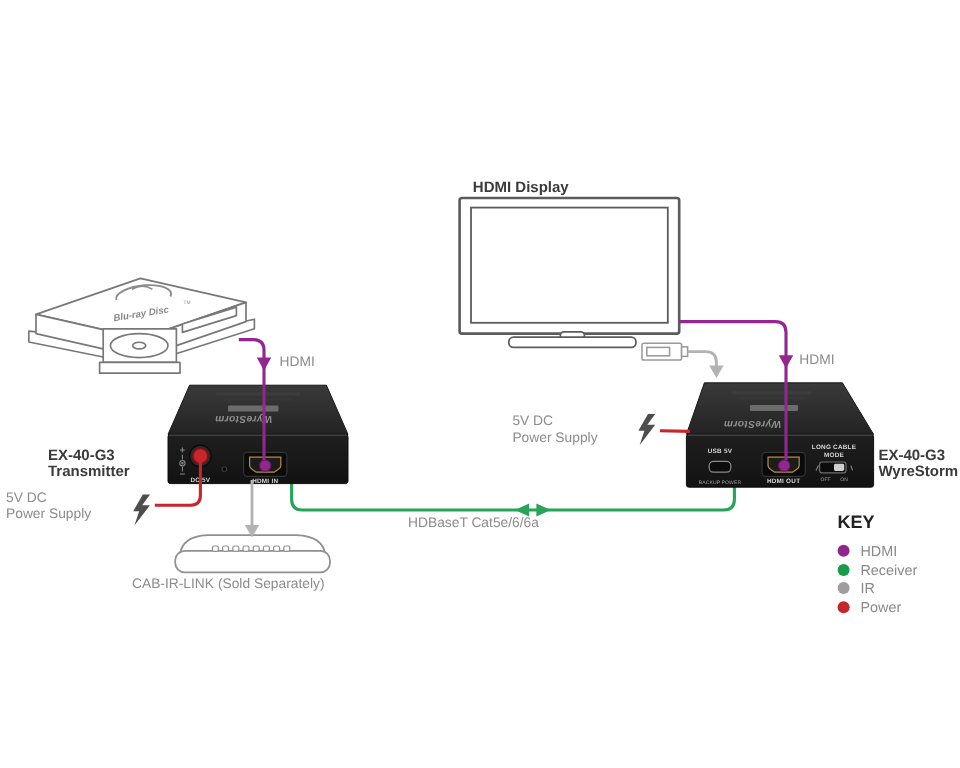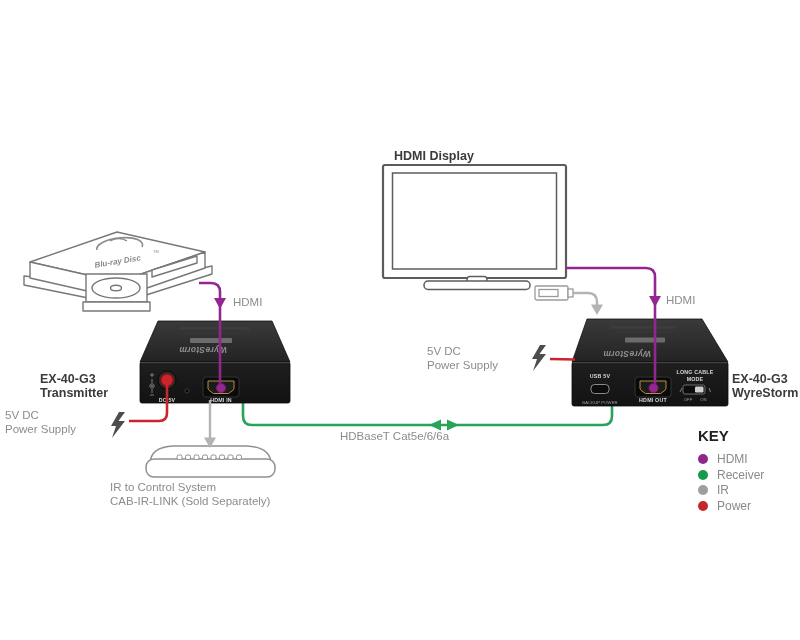--- a/index.html
+++ b/index.html
@@ -188,21 +188,20 @@
   <span>Power Supply</span>
 </div>
 
 <div class="lbl" style="left:233px;top:296px">HDMI</div>
 
 <div class="lbl" style="left:666px;top:294px">HDMI</div>
 
 <div class="lbl center" style="left:340px;top:430px;width:200px">HDBaseT Cat5e/6/6a</div>
 
 <div class="lbl center" style="left:110px;top:481px;width:200px">
-  <span>IR to Control System</span>
   <span>CAB-IR-LINK (Sold Separately)</span>
 </div>
 
 <div id="key">
   <div class="key-title">KEY</div>
   <div class="key-row">
     <span class="key-dot" style="background: rgb(142, 39, 139);"></span>
     <span class="key-label">HDMI</span>
   </div>
   <div class="key-row">

